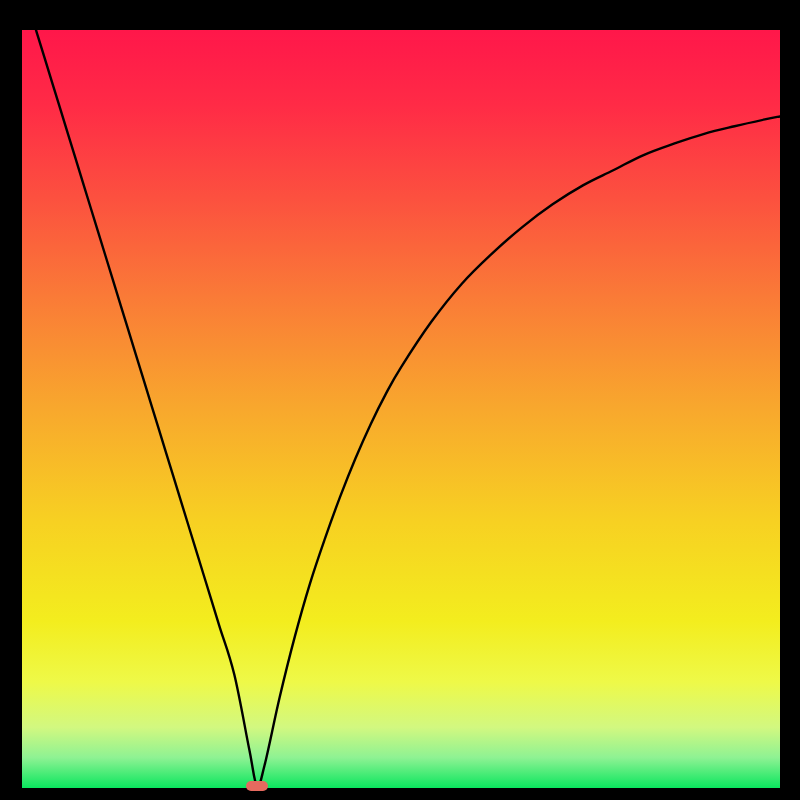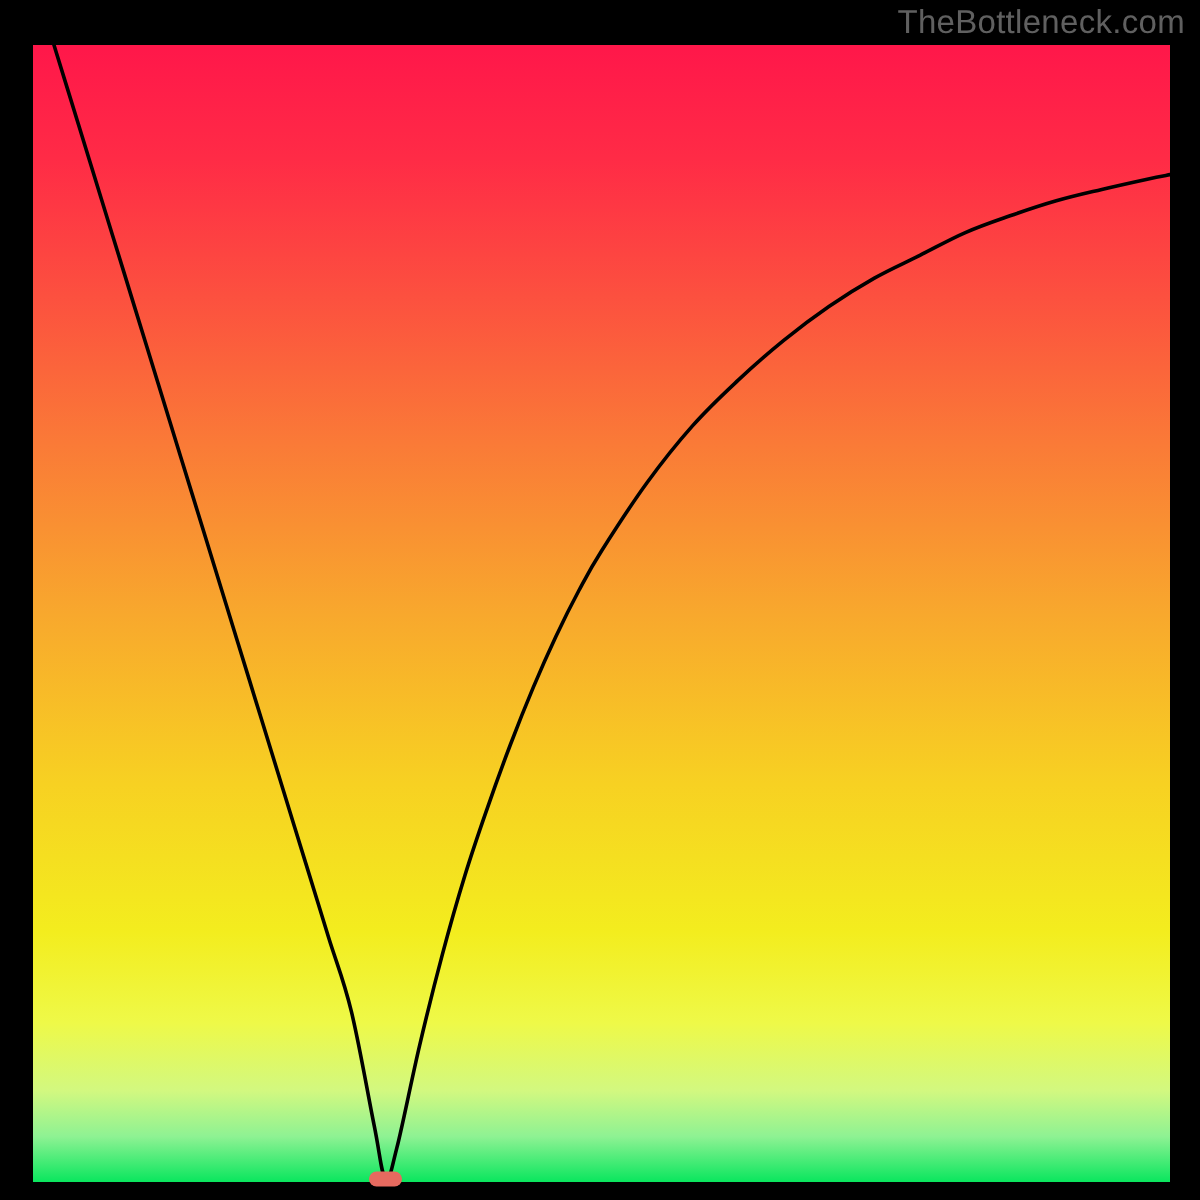--- a/index.html
+++ b/index.html
@@ -44,21 +44,20 @@
     height: 10px;
     border-radius: 5px;
     background: #e66a5f;
     transform: translate(-50%, -50%);
   }
 </style>
 </head>
 <body>
 
 <div class="frame">
-  <div class="watermark">TheBottleneck.com</div>
   <div class="plot">
     <svg id="chart-svg" width="758" height="758" viewBox="0 0 758 758" preserveAspectRatio="none">
       <defs>
         <linearGradient id="bg-grad" x1="0" y1="0" x2="0" y2="1">
             <stop offset="0.00%" stop-color="#ff174a"></stop>
             <stop offset="10.00%" stop-color="#ff2b46"></stop>
             <stop offset="22.00%" stop-color="#fc503f"></stop>
             <stop offset="35.00%" stop-color="#fa7a37"></stop>
             <stop offset="50.00%" stop-color="#f8a82d"></stop>
             <stop offset="65.00%" stop-color="#f7d122"></stop>

